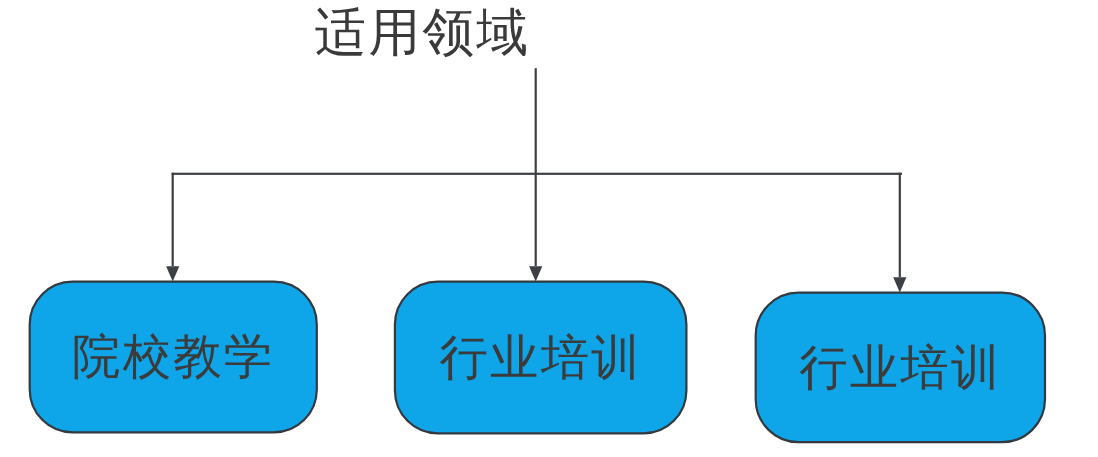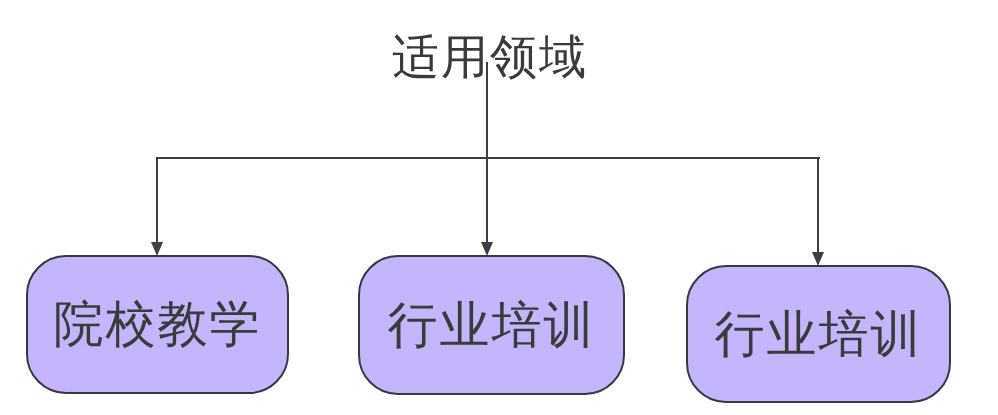--- a/index.html
+++ b/index.html
@@ -13,52 +13,51 @@
     width: 998px;
     height: 415px;
     background: #ffffff;
     overflow: hidden;
   }
   .diagram-title {
     position: absolute;
     left: 286px;
     top: 2px;
     width: 408px;
-    text-align: center;
+    text-align: left;
     font-size: 47px;
     line-height: 1.15;
     color: #3a3a3a;
     letter-spacing: 2px;
     white-space: nowrap;
-    margin-top: 28px;
   }
   .line {
     position: absolute;
     background: #3c4045;
   }
   .vline { width: 2px; }
   .hline { height: 2px; }
   .arrowhead {
     position: absolute;
     width: 0;
     height: 0;
     border-left: 6px solid transparent;
     border-right: 6px solid transparent;
     border-top: 14px solid #3c4045;
   }
   .node {
     position: absolute;
     box-sizing: border-box;
-    background: #c4b5fd;
+    background: #0ea5e9;
     border: 2px solid #33393f;
     border-radius: 40px;
     display: flex;
     align-items: center;
     justify-content: center;
-    font-size: 50px;
+    font-size: 44px;
     color: #3b3b3b;
     letter-spacing: 2px;
     white-space: nowrap;
   }
   
   #stem-center   { left: 486px; top: 62px;  height: 180px; }
   #branch-h      { left: 156px; top: 157px; width: 664px;  }
   #drop-left     { left: 156px; top: 157px; height: 85px;  }
   #drop-right    { left: 817px; top: 157px; height: 95px;  }
   #arrow-left    { left: 151px; top: 242px; }

